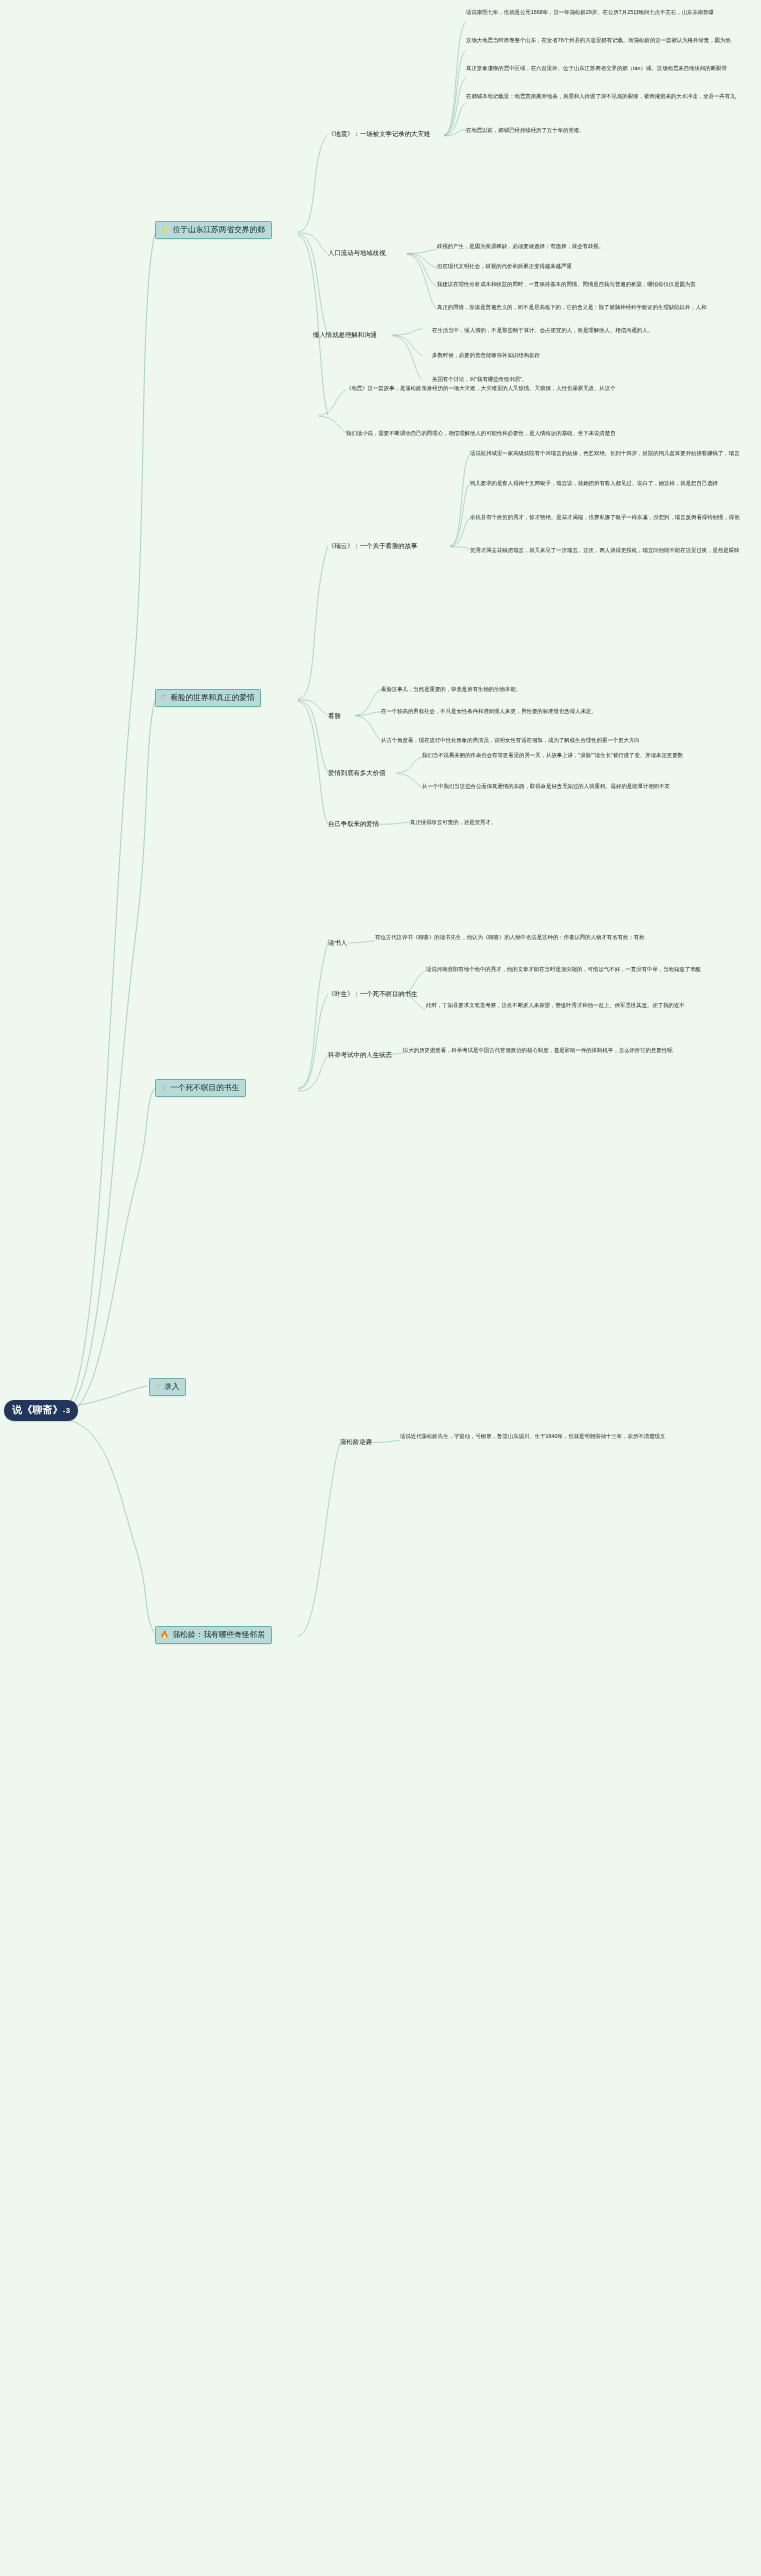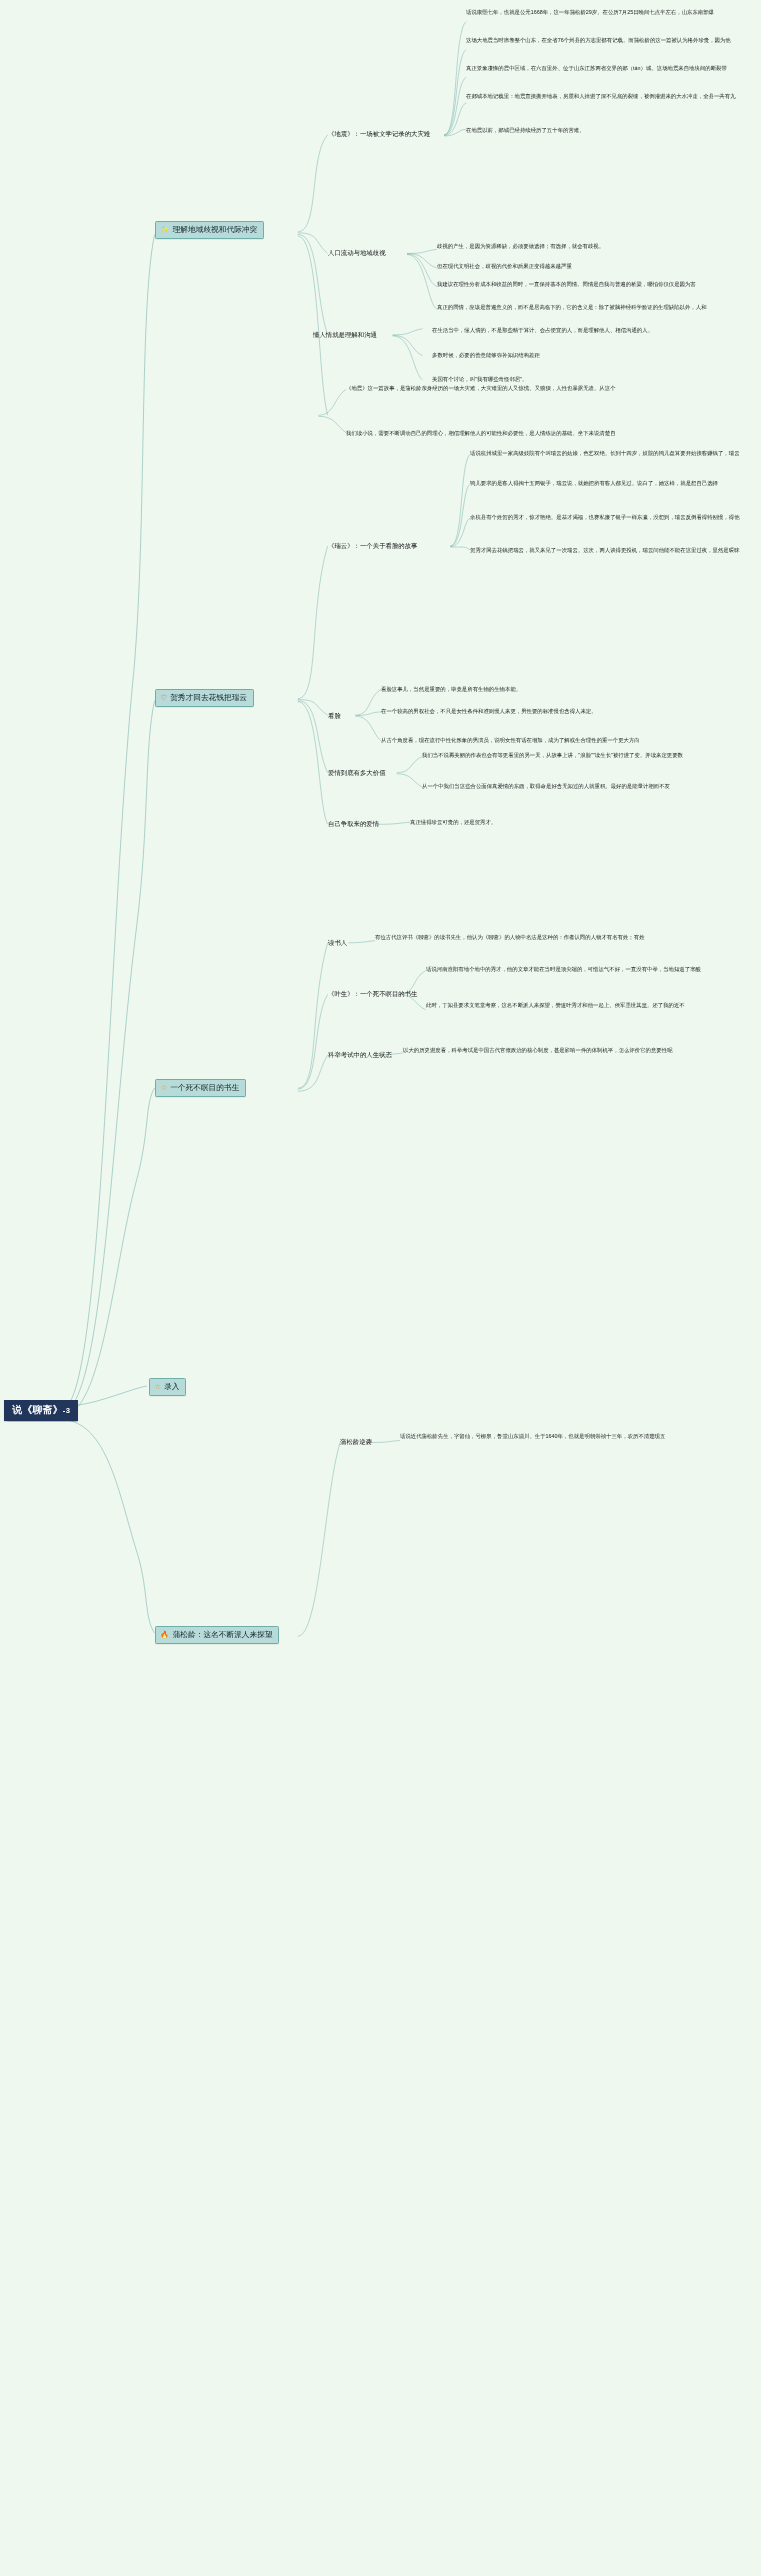--- a/index.html
+++ b/index.html
@@ -11,21 +11,21 @@
   }
   #map{position:absolute;inset:0;}
   #edges{position:absolute;left:0;top:0;width:762px;height:2646px;pointer-events:none;}
 
   
   .node{position:absolute;box-sizing:border-box;}
 
   
   .root{
     background:#22355a;color:#ffffff;
-    border-radius:0;
+    border-radius:10px;
     padding:3.6px 8.2px 4.6px 8.2px;
     font-size:9.8px;font-weight:bold;
     letter-spacing:0.3px;
     white-space:nowrap;
     box-shadow:0 0.5px 1px rgba(0,0,0,.25);
   }
   .root .num{font-size:7.7px;font-weight:bold;}
 
   
   .topic{
@@ -139,21 +139,21 @@
     <span>说《聊斋》</span><span class="num">-3</span>
   </div>
 
   <div class="node topic" style="left:149px;top:1378px;">
     <span class="ic star">☆</span>
     <span>录入</span>
   </div>
 
   <div class="node topic" style="left:155px;top:221px;">
     <span class="ic sparkle">✨</span>
-    <span>理解地域歧视和代际冲突</span>
+    <span>位于山东江苏两省交界的郯</span>
   </div>
 
   <div class="node sub" style="left:328px;top:130px;">《地震》：一场被文学记录的大灾难</div>
 
   <div class="node leaf" style="left:466px;top:8.2px;width:289px;">话说康熙七年，也就是公元1668年，这一年蒲松龄29岁。在公历7月25日晚间七点半左右，山东东南部爆</div>
   <div class="node leaf" style="left:466px;top:36px;width:289px;">这场大地震当时席卷整个山东，在全省76个州县的方志里都有记载。而蒲松龄的这一篇被认为格外珍贵，因为他</div>
   <div class="node leaf" style="left:466px;top:64px;width:289px;">真正景象凄惨的震中区域，在六百里外、位于山东江苏两省交界的郯（tán）城。这场地震来自地块间的断裂带</div>
   <div class="node leaf" style="left:466px;top:92px;width:289px;">在郯城本地记载里：地震直接撕开地表，房屋和人掉进了深不见底的裂缝，被倒灌进来的大水冲走，全县一共有九</div>
   <div class="node leaf" style="left:466px;top:126px;width:289px;">在地震以前，郯城已经持续经历了五十年的苦难。</div>
 
@@ -170,21 +170,21 @@
   <div class="node leaf" style="left:432px;top:351px;width:309px;">多数时候，必要的善意能够弥补知识结构差距</div>
   <div class="node leaf" style="left:432px;top:375px;width:309px;">美国有个讨论，叫"我有哪些奇怪邻居"。</div>
 
   <div class="node sub" style="left:307px;top:412px;"></div>
 
   <div class="node leaf" style="left:346px;top:384px;width:314px;">《地震》这一篇故事，是蒲松龄亲身经历的一场大灾难，大灾难里的人又惊慌、又狼狈，人性也暴露无遗。从这个</div>
   <div class="node leaf" style="left:346px;top:429px;width:314px;">我们读小说，需要不断调动自己的同理心，相信理解他人的可能性和必要性，是人情练达的基础。坐下来说清楚自</div>
 
   <div class="node topic" style="left:155px;top:689px;">
     <span class="ic heart">♡</span>
-    <span>贺秀才回去花钱把瑞云</span>
+    <span>看脸的世界和真正的爱情</span>
   </div>
 
   <div class="node sub" style="left:328px;top:542px;">《瑞云》：一个关于看脸的故事</div>
 
   <div class="node leaf" style="left:470px;top:449px;width:284px;">话说杭州城里一家高级妓院有个叫瑞云的姑娘，色艺双绝。长到十四岁，妓院的鸨儿盘算要开始接客赚钱了，瑞云</div>
   <div class="node leaf" style="left:470px;top:479px;width:284px;">鸨儿要求的是客人得掏十五两银子，瑞云说，就她把所有客人都见过。说白了，她这样，就是想自己选择</div>
   <div class="node leaf" style="left:470px;top:513px;width:284px;">余杭县有个姓贺的秀才，惊才艳绝。是慕才渴福，也赛私廉了银子一样东瀛，没想到，瑞云反倒看得特别慢，得他</div>
   <div class="node leaf" style="left:470px;top:546px;width:284px;">贺秀才回去花钱把瑞云，就又来见了一次瑞云。这次，两人谈得更投机，瑞云问他能不能在这里过夜，显然是暧昧</div>
 
   <div class="node sub" style="left:328px;top:712px;">看脸</div>
@@ -215,20 +215,20 @@
 
   <div class="node leaf" style="left:426px;top:965px;width:289px;">话说河南淮阳有地个地中的秀才，他的文章才能在当时是顶尖端的，可惜运气不好，一直没有中举，当地知道了寒酸</div>
   <div class="node leaf" style="left:426px;top:1001px;width:289px;">此时，丁知县要求文笔堂考察，这名不断派人来探望，赞道叶秀才和他一起上、侯军墨世其皇。还了我的近不</div>
 
   <div class="node sub" style="left:328px;top:1051px;">科举考试中的人生状态</div>
 
   <div class="node leaf" style="left:403px;top:1046px;width:289px;">以大的历史进度看，科举考试是中国古代官僚政治的核心制度，甚是影响一件的体制机平，怎么评价它的意要性呢</div>
 
   <div class="node topic" style="left:155px;top:1626px;">
     <span class="ic fire">🔥</span>
-    <span>蒲松龄：这名不断派人来探望</span>
+    <span>蒲松龄：我有哪些奇怪邻居</span>
   </div>
 
   <div class="node sub" style="left:340px;top:1438px;">蒲松龄逆袭</div>
 
   <div class="node leaf" style="left:400px;top:1432px;width:289px;">话说近代蒲松龄先生，字留仙，号柳泉，鲁堂山东淄川。生于1640年，也就是明朝崇祯十三年，农历不清楚现五</div>
 </div>
 
 
 </body></html>

